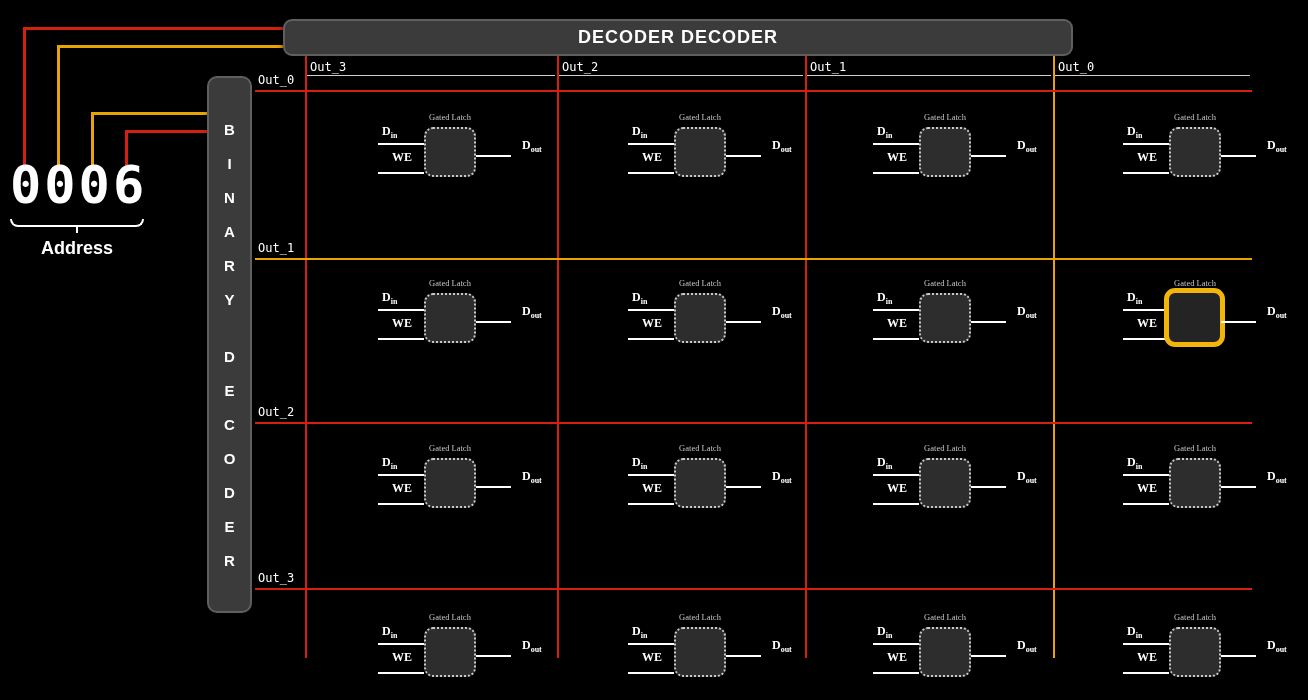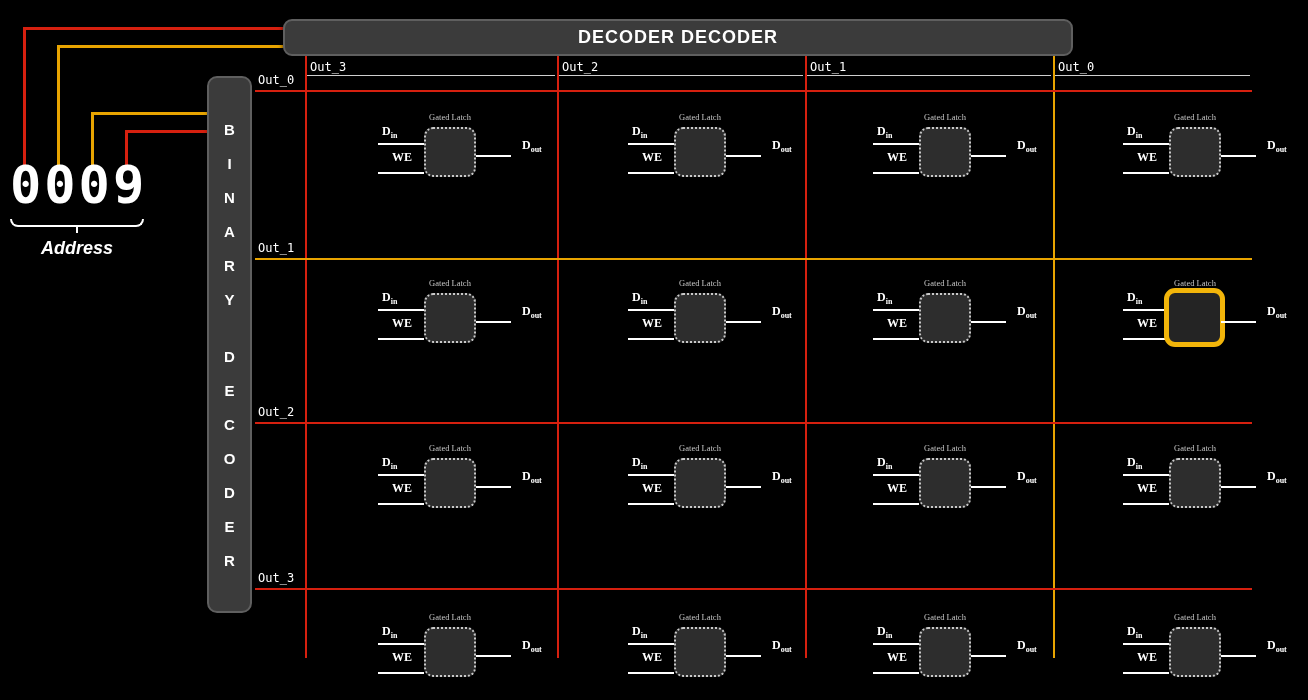--- a/index.html
+++ b/index.html
@@ -24,21 +24,21 @@
     border:2px solid #5f5f5f;border-radius:9px;display:flex;align-items:center;justify-content:center;
     color:#fff;font-weight:bold;font-size:18px;letter-spacing:1px;box-sizing:border-box;box-shadow:0 2px 5px rgba(0,0,0,.7);}
   #left-decoder{position:absolute;left:207px;top:76px;width:45px;height:537px;background:var(--decoder,#3b3b3b);
     border:2px solid #5f5f5f;border-radius:10px;display:flex;flex-direction:column;align-items:center;justify-content:center;
     gap:17px;color:#fff;font-weight:bold;font-size:15px;line-height:17px;box-sizing:border-box;box-shadow:2px 2px 5px rgba(0,0,0,.7);}
   .ld-spacer{height:6px;}
 
   #address-value{position:absolute;left:10px;top:155px;font-family:"DejaVu Sans Mono",monospace;font-weight:bold;font-size:52px;color:#fff;letter-spacing:3px;}
   #address-brace{position:absolute;left:10px;top:219px;width:134px;height:8px;border-left:2px solid #fff;border-right:2px solid #fff;border-bottom:2px solid #fff;border-radius:0 0 9px 9px;box-sizing:border-box;}
   #address-brace-tick{position:absolute;left:76px;top:227px;width:2px;height:6px;background:#fff;}
-  #address-label{position:absolute;left:10px;top:238px;width:134px;text-align:center;font-weight:bold;font-size:18px;color:#fff;font-style:italic;}
+  #address-label{position:absolute;left:10px;top:238px;width:134px;text-align:center;font-weight:bold;font-size:18px;color:#fff;}
 
   
   .cell{position:absolute;width:136px;height:86px;color:#fff;font-family:Liberation Serif, serif;}
   .cell .caption{position:absolute;top:0;left:24px;width:96px;text-align:center;font-size:8.5px;color:#c4c4c4;}
   .cell .pin{position:absolute;font-weight:bold;font-size:12px;}
   .cell .pin sub{font-size:8px;font-weight:bold;}
   .cell .din{top:12px;left:4px;}
   .cell .we{top:38px;left:14px;}
   .cell .dout{top:26px;left:103px;margin-left:41px;}
   .cell .pline{position:absolute;height:2px;background:#fff;}
@@ -76,21 +76,21 @@
       <div class="ld-spacer"></div>
       <div>D</div>
       <div>E</div>
       <div>C</div>
       <div>O</div>
       <div>D</div>
       <div>E</div>
       <div>R</div>
     </div>
 
-  <div id="address-value">0009</div>
+  <div id="address-value">0006</div>
   <div id="address-brace"></div>
   <div id="address-brace-tick"></div>
   <div id="address-label">Address</div>
 
 <div class="vline red" style="left: 305px;"></div>
     <div class="col-label" style="left: 310px;">Out_3</div>
     <div class="col-underline" style="left: 307px; width: 248px;"></div>
     <div class="vline red" style="left: 557px;"></div>
     <div class="col-label" style="left: 562px;">Out_2</div>
     <div class="col-underline" style="left: 559px; width: 244px;"></div>

